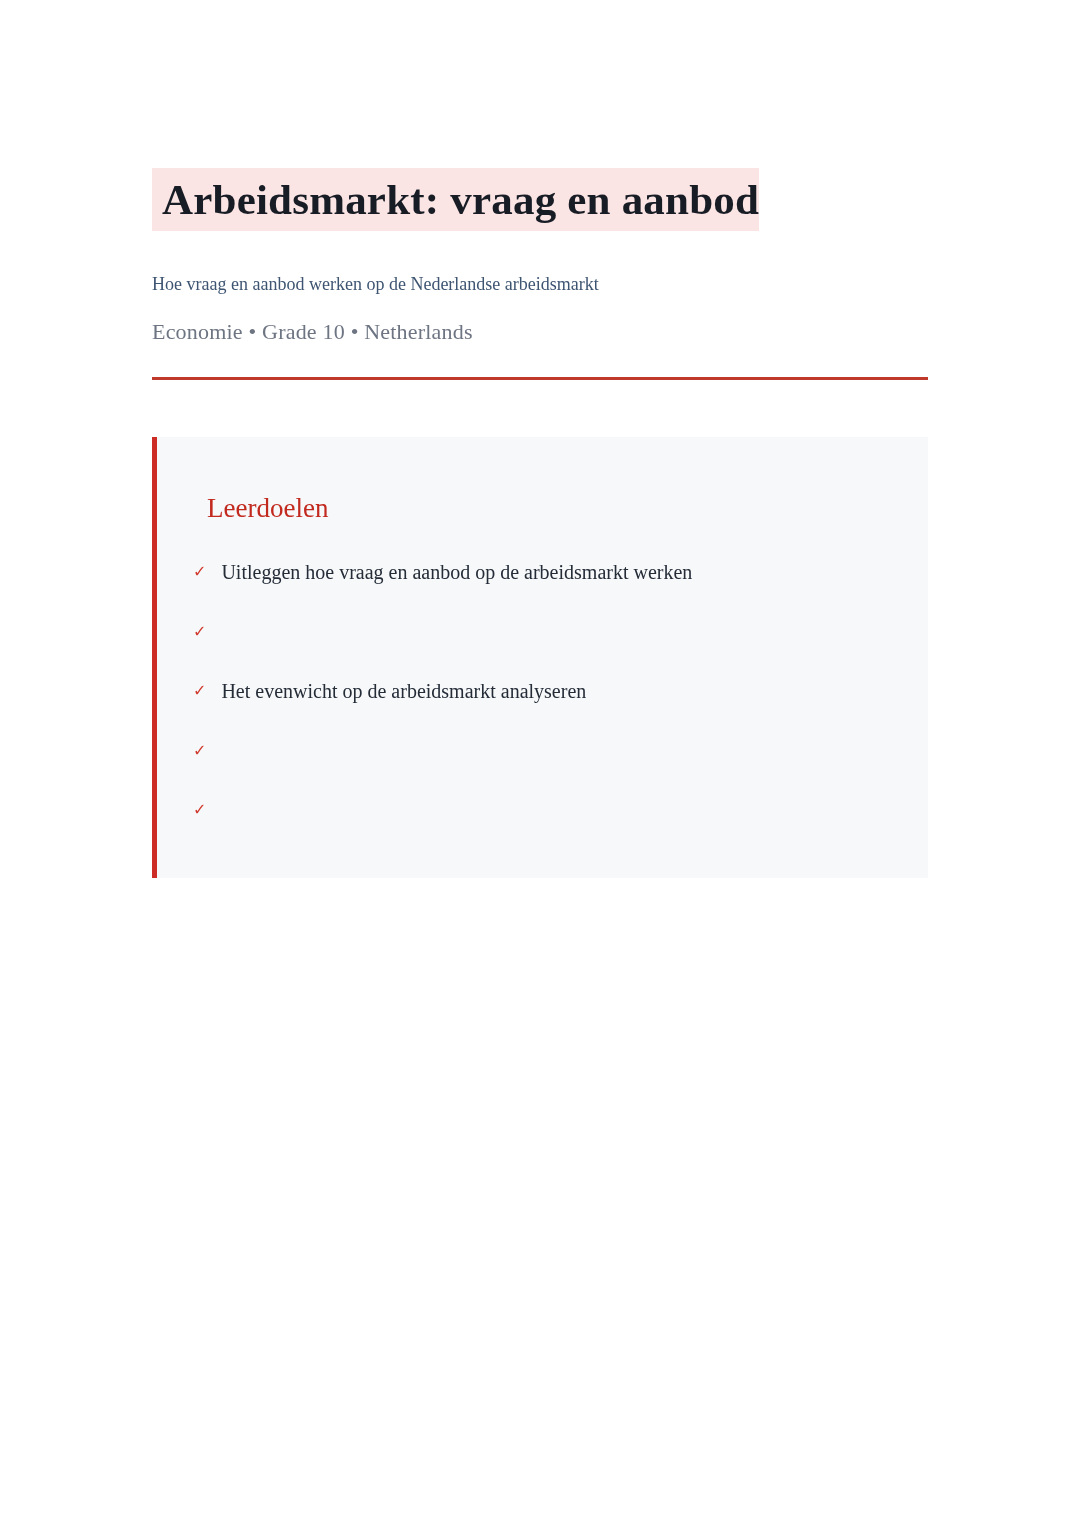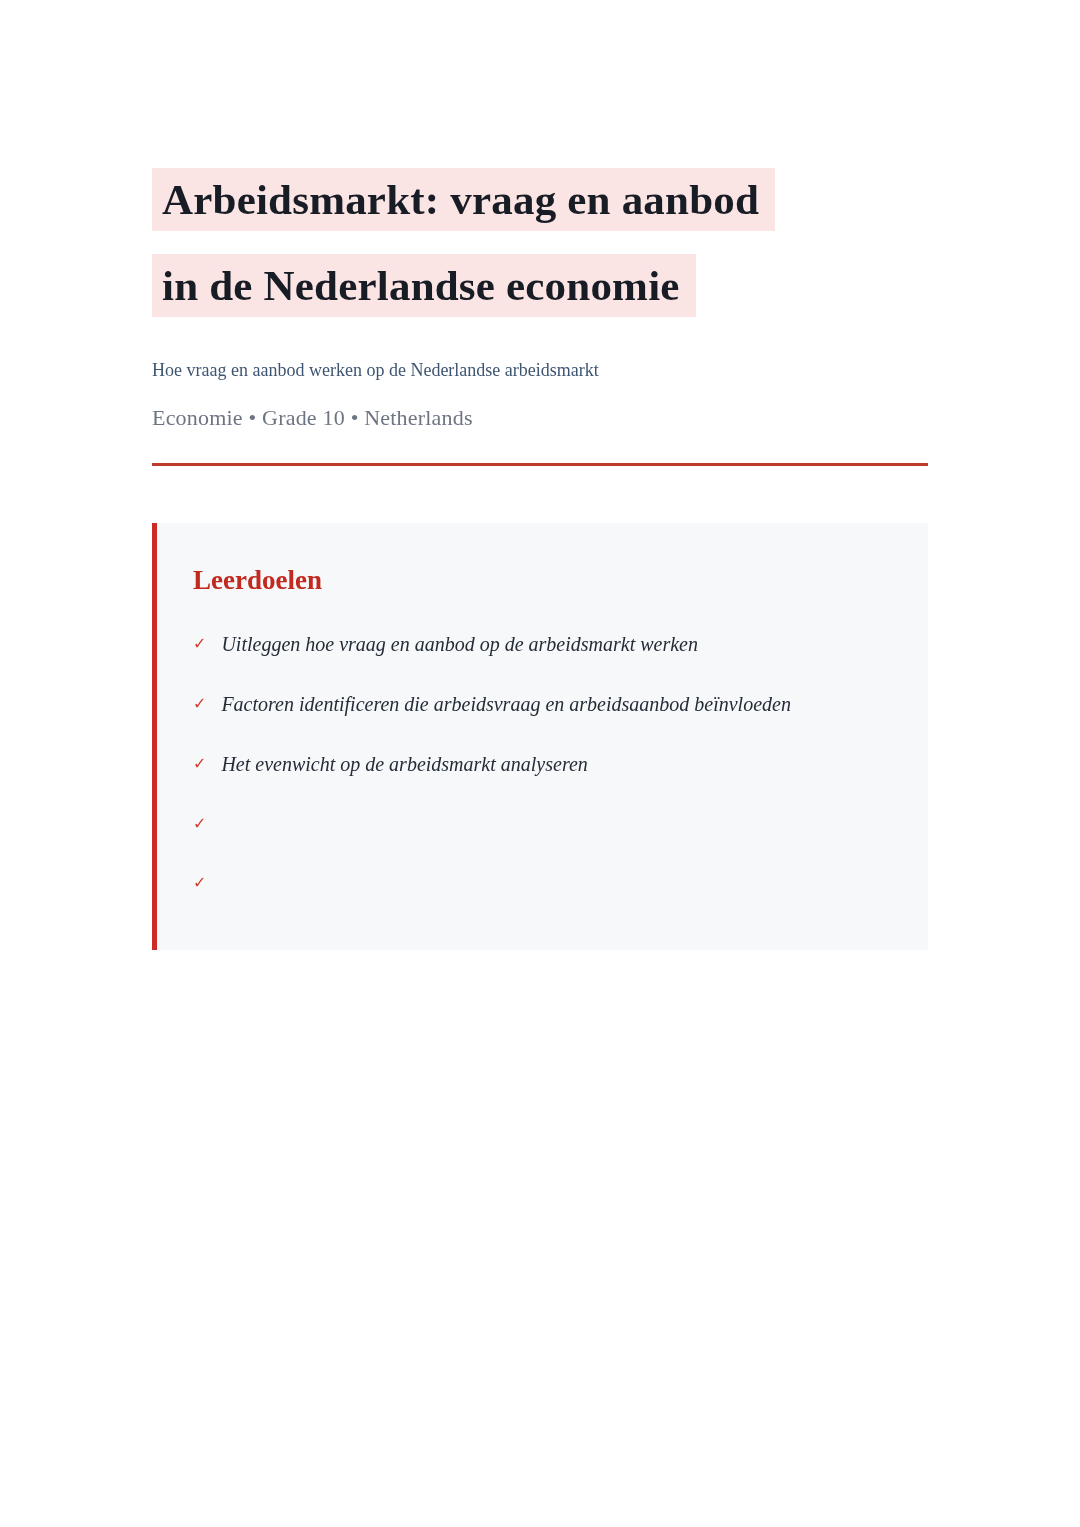--- a/index.html
+++ b/index.html
@@ -23,21 +23,21 @@
   .title {
     margin: 0;
     font-size: 43px;
     font-weight: 700;
     color: #181c25;
     line-height: 1.95;
     letter-spacing: 0.2px;
   }
   .title .hl {
     background: #fbe5e4;
-    padding: 8px 16px 8px 10px;
+    padding: 8px 0 8px 10px;
     -webkit-box-decoration-break: clone;
     box-decoration-break: clone;
   }
   .title-line { display: block; margin-bottom: 2px; }
   
   .subtitle {
     margin: 30px 0 0 0;
     font-size: 18px;
     font-weight: 400;
     color: #3e5572;
@@ -59,23 +59,23 @@
     border: none;
   }
   
   .goals-card {
     margin-top: 57px;
     background: #f7f8f9;
     border-left: 5px solid #cc2b26;
     padding: 42px 44px 50px 36px;
   }
   .goals-heading {
-    margin: 0;
+    margin: 14px;
     font-size: 27px;
-    font-weight: 700;
+    font-weight: 400;
     color: #c2291f;
   }
   .goals-list {
     list-style: none;
     margin: 30px 0 0 0;
     padding: 0;
   }
   .goals-list li {
     display: flex;
     align-items: flex-start;
@@ -88,49 +88,46 @@
   .goals-list li:last-child { margin-bottom: 0; }
   .check {
     color: #d03a2e;
     font-family: "DejaVu Sans", sans-serif;
     font-size: 16px;
     line-height: 2.2;
     flex: 0 0 auto;
   }
   .goal-text {
     max-width: 660px;
-    font-style: italic;
   }
 </style>
 </head>
 <body>
 
 <div class="page">
 
   <h1 class="title">
     <span class="title-line"><span class="hl">Arbeidsmarkt: vraag en aanbod</span></span>
-    <span class="title-line"><span class="hl">in de Nederlandse economie</span></span>
   </h1>
 
   <p class="subtitle">Hoe vraag en aanbod werken op de Nederlandse arbeidsmarkt</p>
 
   <p class="meta">Economie • Grade 10 • Netherlands</p>
 
   <div class="divider"></div>
 
   <section class="goals-card">
     <h2 class="goals-heading">Leerdoelen</h2>
     <ul class="goals-list">
       <li>
         <span class="check">✓</span>
         <span class="goal-text">Uitleggen hoe vraag en aanbod op de arbeidsmarkt werken</span>
       </li>
       <li>
         <span class="check">✓</span>
-        <span class="goal-text">Factoren identificeren die arbeidsvraag en arbeidsaanbod beïnvloeden</span>
       </li>
       <li>
         <span class="check">✓</span>
         <span class="goal-text">Het evenwicht op de arbeidsmarkt analyseren</span>
       </li>
       <li>
         <span class="check">✓</span>
       </li>
       <li>
         <span class="check">✓</span>

